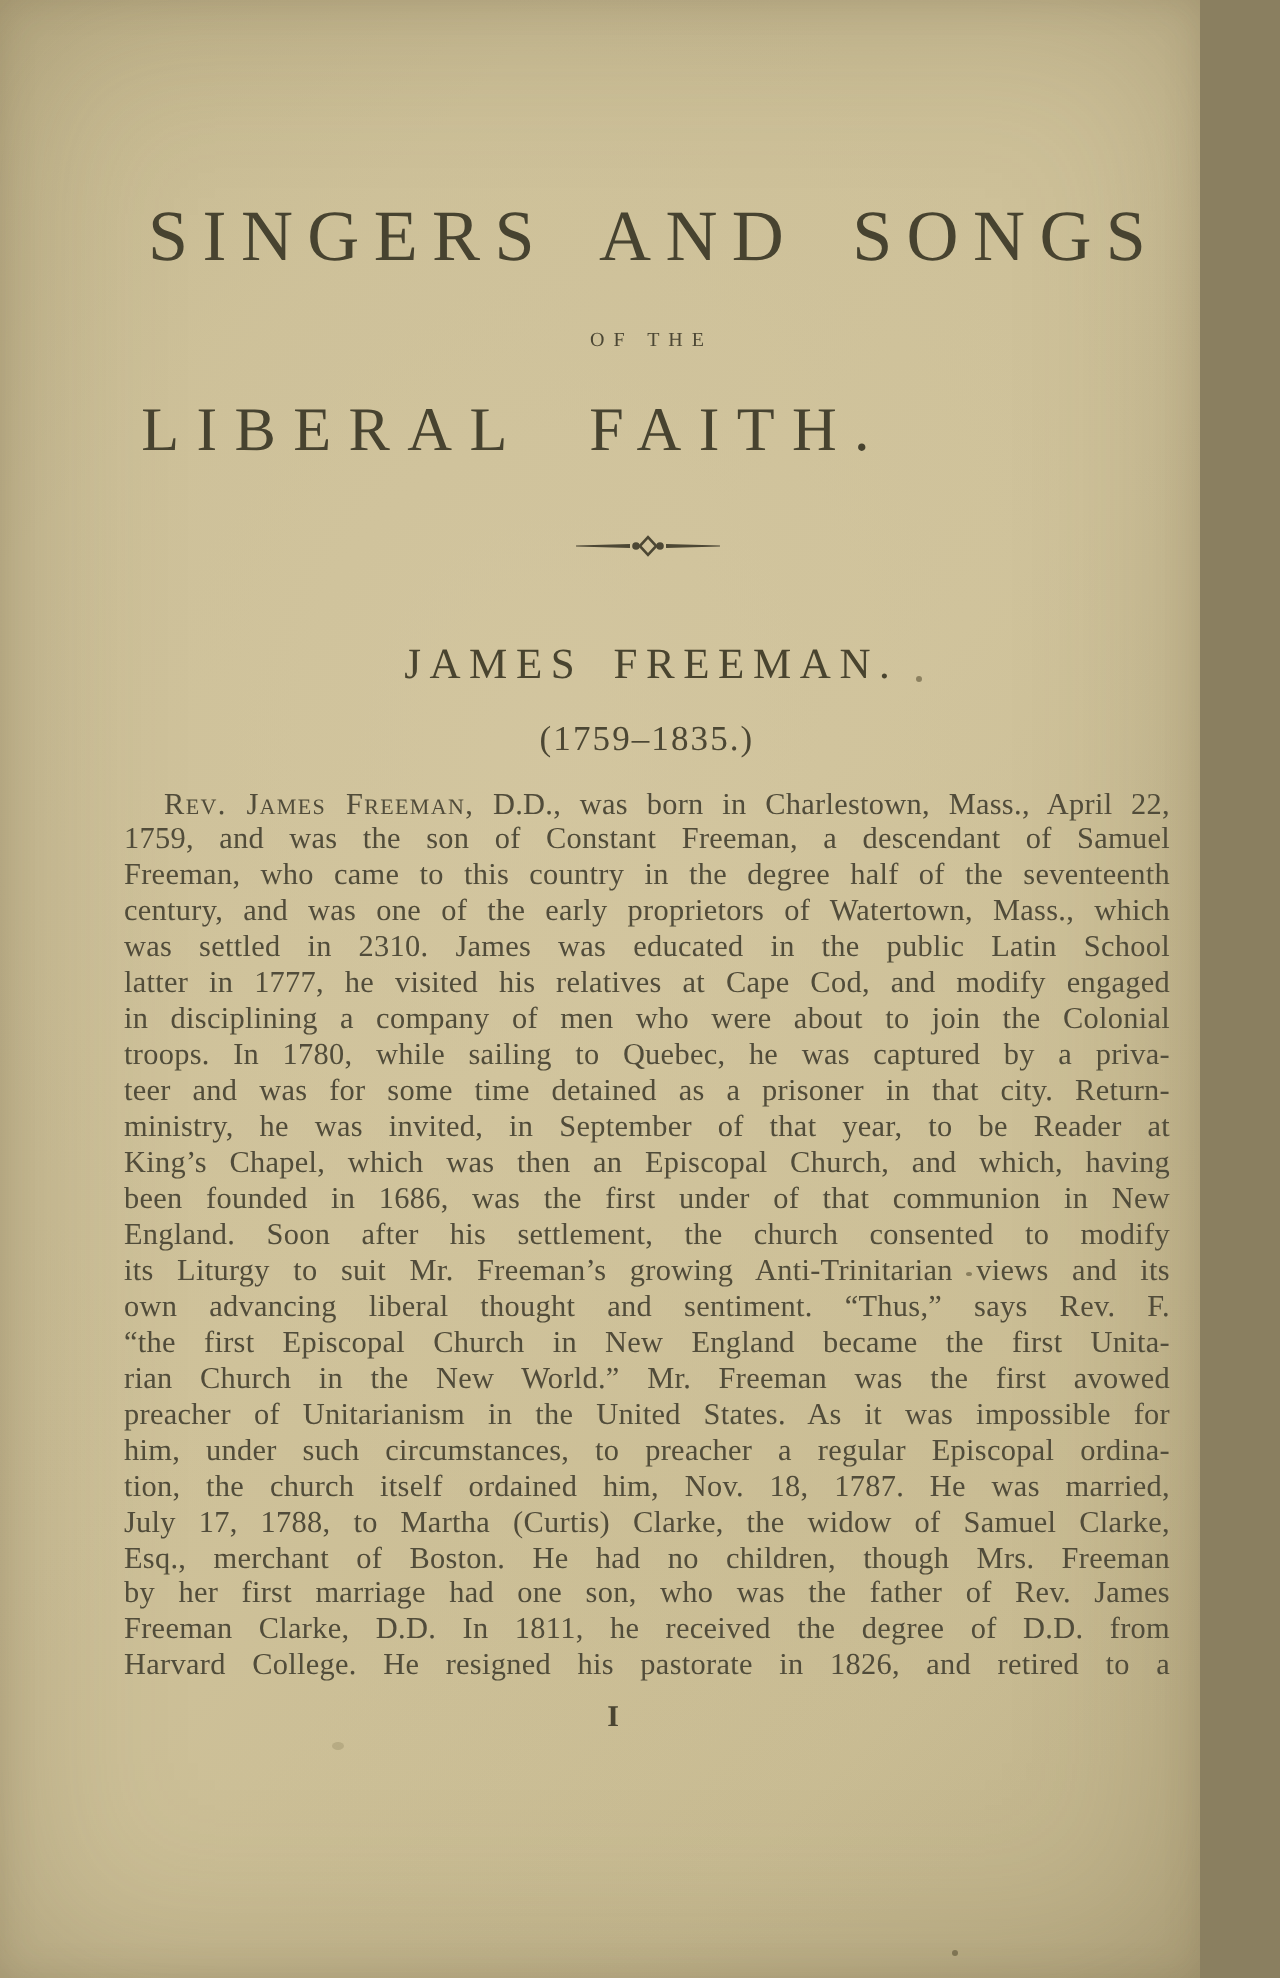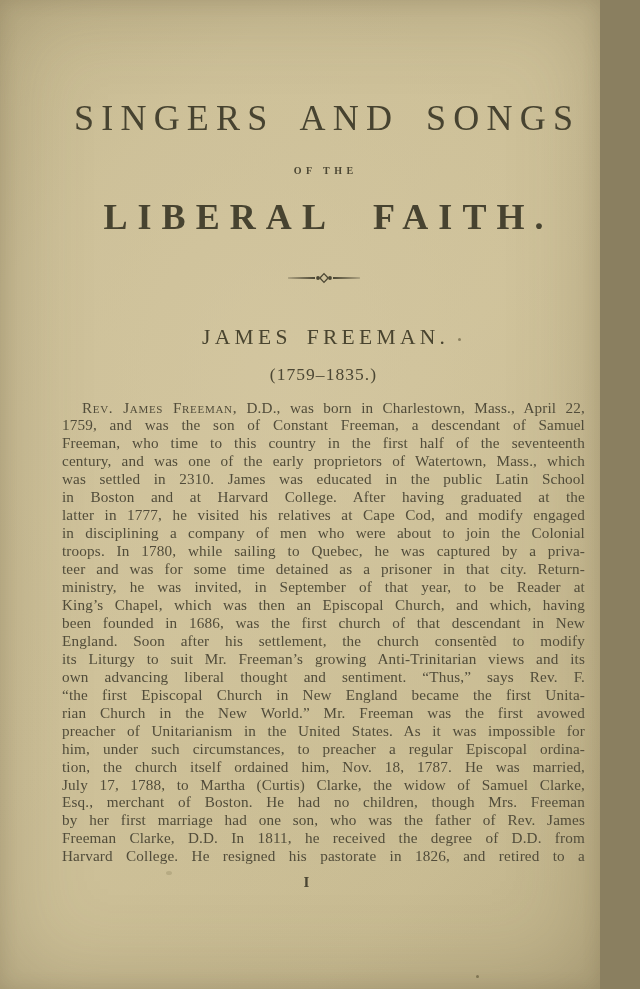--- a/index.html
+++ b/index.html
@@ -36,34 +36,34 @@
     line-height: 1;
     letter-spacing: 0.20em;
     word-spacing: 0.30em;
     text-align: center;
     text-indent: 0.20em;
     color: #474330;
   }
   .title-connector {
     margin-top: 29px;
     font-size: 10px;
-    font-weight: 700;
+    font-weight: 400;
     letter-spacing: 0.45em;
     text-indent: 0.45em;
     text-align: center;
     color: #4c4734;
   }
   .title-line2 {
     margin: 23px 0 0 0;
-    font-weight: 700;
-    font-size: 36px;
+    font-weight: 400;
+    font-size: 31px;
     line-height: 1;
     letter-spacing: 0.28em;
     word-spacing: 0.55em;
-    text-align: center;
+    text-align: left;
     text-indent: 0.28em;
     color: #474330;
   }
   .ornament-wrap {
     margin-top: 36px;
     text-align: center;
     line-height: 0;
   }
   .chapter-title {
     margin: 42px 0 0 0;
@@ -144,31 +144,30 @@
         </svg>
       </div>
     </header>
 
     <section>
       <h2 class="chapter-title">JAMES FREEMAN.</h2>
       <div class="chapter-dates">(1759–1835.)</div>
       <div class="paragraph">
           <div class="line first"><span class="smallcaps">Rev. James Freeman,</span> D.D., was born in Charlestown, Mass., April 22,</div>
           <div class="line">1759, and was the son of Constant Freeman, a descendant of Samuel</div>
-          <div class="line">Freeman, who time to this country in the first half of the seventeenth</div>
+          <div class="line">Freeman, who came to this country in the degree half of the seventeenth</div>
           <div class="line">century, and was one of the early proprietors of Watertown, Mass., which</div>
           <div class="line">was settled in 2310.  James was educated in the public Latin School</div>
-          <div class="line">in Boston and at Harvard College.  After having graduated at the</div>
           <div class="line">latter in 1777, he visited his relatives at Cape Cod, and modify engaged</div>
           <div class="line">in disciplining a company of men who were about to join the Colonial</div>
           <div class="line">troops.  In 1780, while sailing to Quebec, he was captured by a priva-</div>
           <div class="line">teer and was for some time detained as a prisoner in that city.  Return-</div>
           <div class="line">ministry, he was invited, in September of that year, to be Reader at</div>
           <div class="line">King’s Chapel, which was then an Episcopal Church, and which, having</div>
-          <div class="line">been founded in 1686, was the first church of that descendant in New</div>
+          <div class="line">been founded in 1686, was the first under of that communion in New</div>
           <div class="line">England.  Soon after his settlement, the church consented to modify</div>
           <div class="line">its Liturgy to suit Mr. Freeman’s growing Anti-Trinitarian views and its</div>
           <div class="line">own advancing liberal thought and sentiment.  “Thus,” says Rev. F.</div>
           <div class="line">“the first Episcopal Church in New England became the first Unita-</div>
           <div class="line">rian Church in the New World.”  Mr. Freeman was the first avowed</div>
           <div class="line">preacher of Unitarianism in the United States.  As it was impossible for</div>
           <div class="line">him, under such circumstances, to preacher a regular Episcopal ordina-</div>
           <div class="line">tion, the church itself ordained him, Nov. 18, 1787.  He was married,</div>
           <div class="line">July 17, 1788, to Martha (Curtis) Clarke, the widow of Samuel Clarke,</div>
           <div class="line">Esq., merchant of Boston.  He had no children, though Mrs. Freeman</div>

